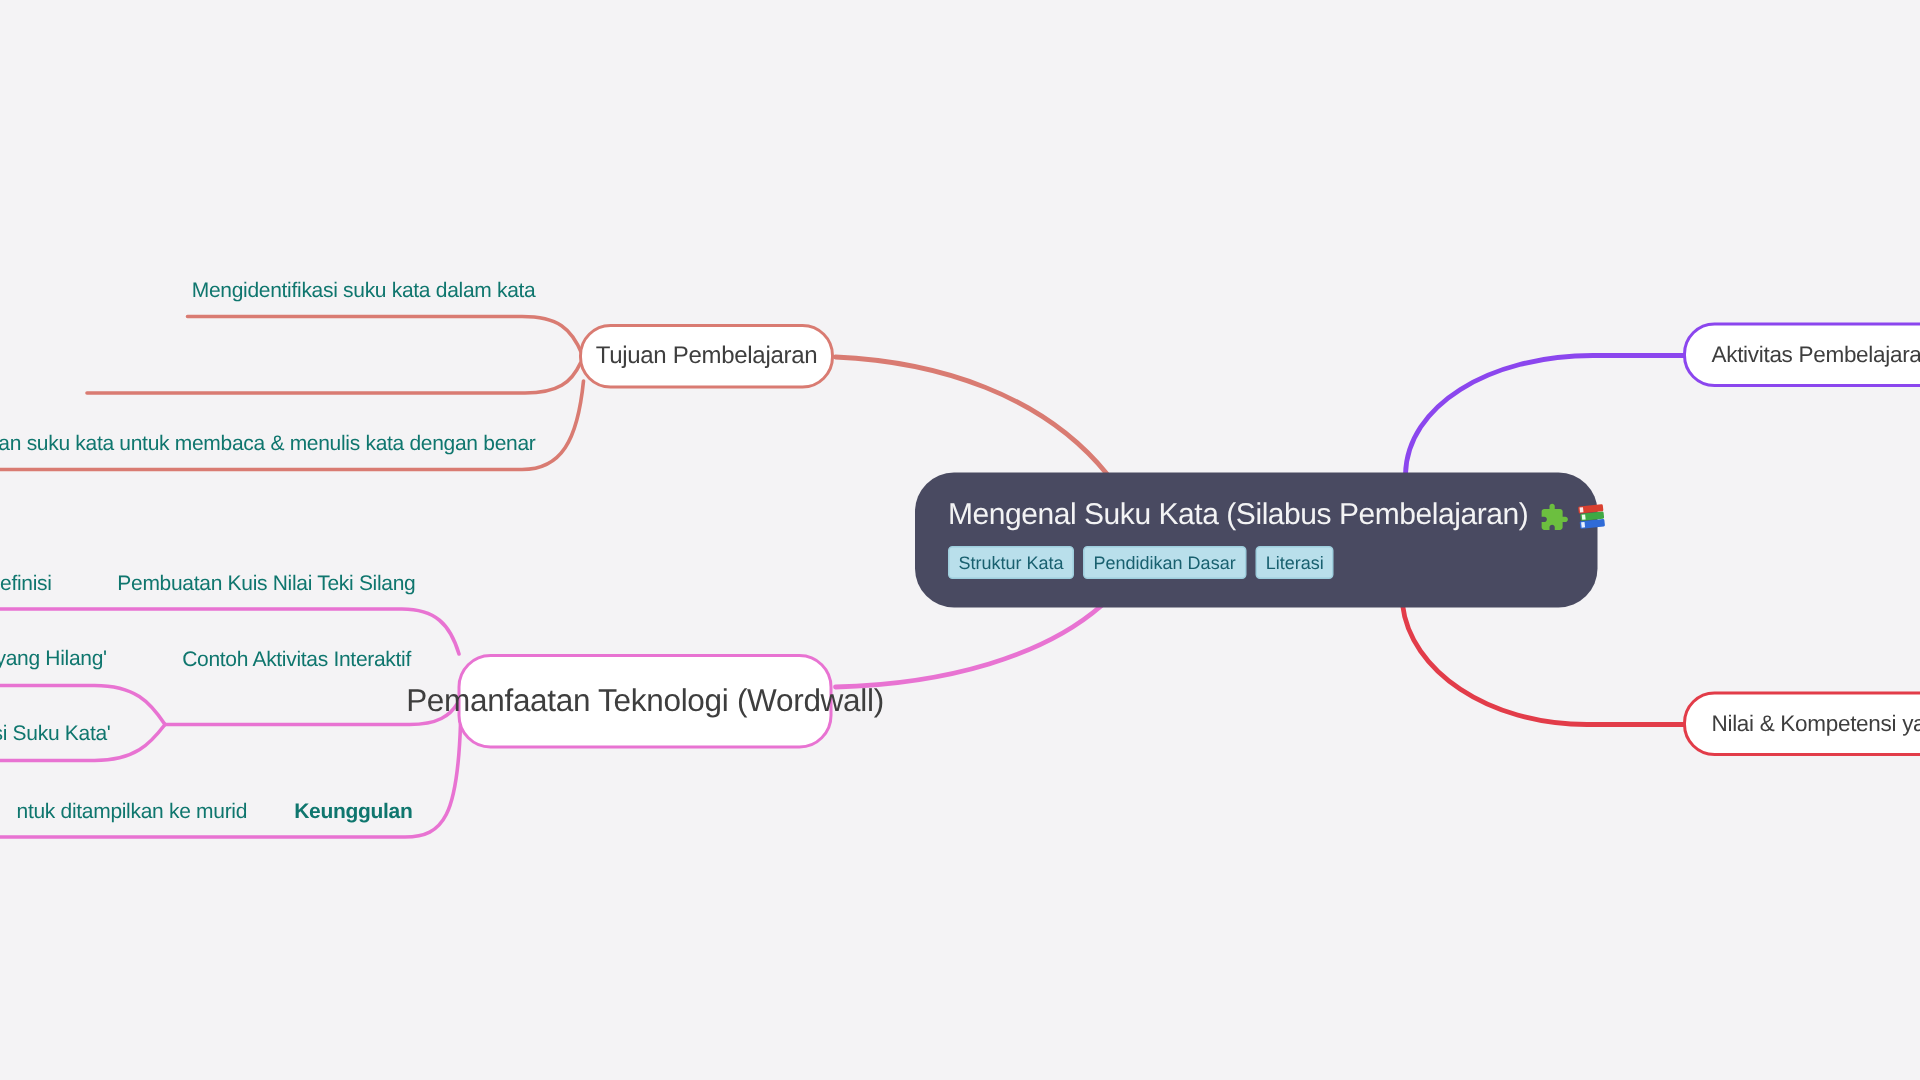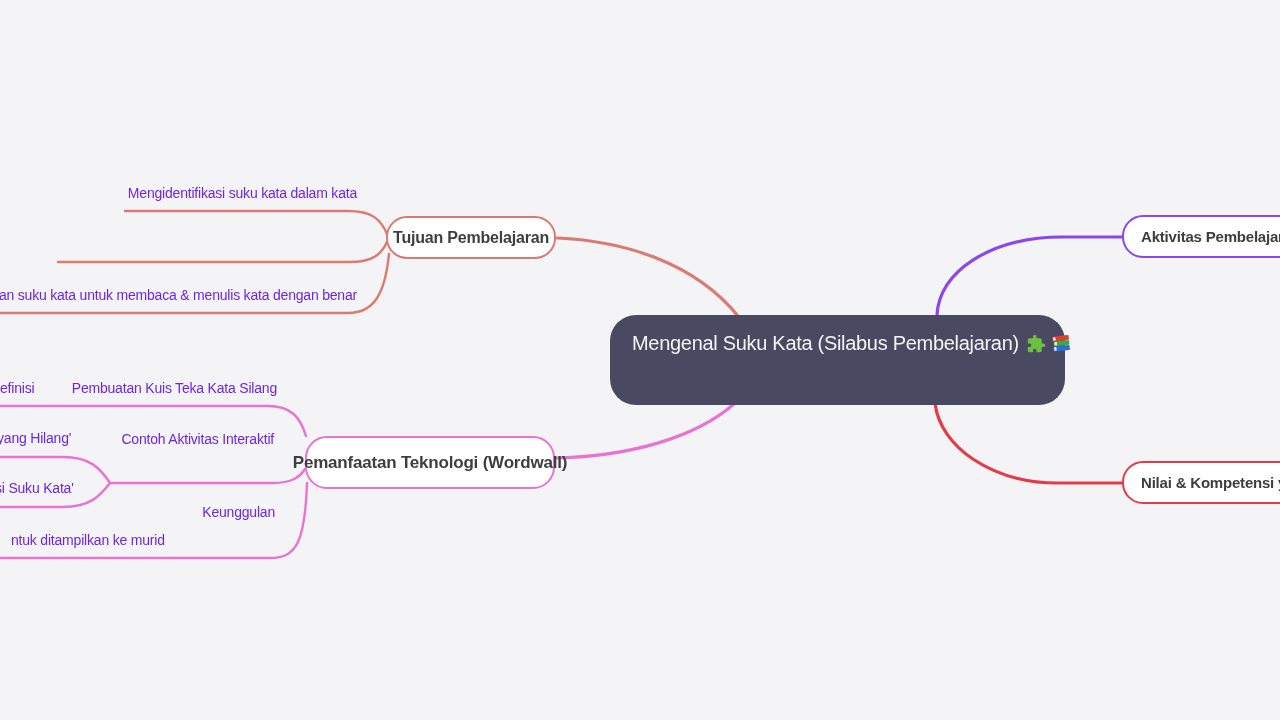--- a/index.html
+++ b/index.html
@@ -8,36 +8,35 @@
     background:#f4f3f5;
     font-family:"Liberation Sans","DejaVu Sans",sans-serif;
   }
   #stage{position:absolute;inset:0;width:1280px;height:720px;}
   svg.connectors{position:absolute;left:0;top:0;z-index:1;}
   .node-box{
     position:absolute;z-index:2;background:#ffffff;border-radius:21px;
     display:flex;align-items:center;justify-content:center;
     color:#3e3e3e;font-size:16px;letter-spacing:-0.2px;white-space:nowrap;
     box-sizing:border-box;
-    font-weight:bold;
   }
   .node-box.tujuan{left:386px;top:216px;width:170px;height:43px;border:2.5px solid #d97b72;}
-  .node-box.teknologi{left:305px;top:436px;width:250px;height:53px;border:2.5px solid #e873d2;border-radius:22px;font-size:17px;}
+  .node-box.teknologi{left:305px;top:436px;width:250px;height:63px;border:2.5px solid #e873d2;border-radius:22px;font-size:21px;}
   .node-box.aktivitas{left:1122px;top:215px;width:200px;height:43px;border:2.5px solid #8b46ee;justify-content:flex-start;padding-left:17px;font-size:15px;}
   .node-box.nilai{left:1122px;top:461px;width:250px;height:43px;border:2.5px solid #e23c49;justify-content:flex-start;padding-left:17px;font-size:15px;}
   .leaf-label{
-    position:absolute;z-index:2;font-size:14px;line-height:19px;color:#6d28d9;
+    position:absolute;z-index:2;font-size:14px;line-height:19px;color:#0f766e;
     white-space:nowrap;letter-spacing:-0.2px;
   }
   .center-node{
     position:absolute;z-index:3;left:610px;top:315px;width:455px;height:90px;
     background:#494a61;border-radius:26px;box-sizing:border-box;
     padding:17px 22px 0 22px;
   }
-  .center-title-row{display:flex;align-items:flex-start;}
+  .center-title-row{display:flex;align-items:flex-end;}
   .center-title{
     color:#f3f3f4;font-size:20px;letter-spacing:-0.3px;white-space:nowrap;
   }
   .center-icons{display:flex;align-items:center;margin-left:7px;gap:3px;}
   .center-icons svg{display:block;}
   .tag-row{display:flex;gap:6px;margin-top:9px;}
   .tag{
     background:#b9dfeb;color:#19606f;font-size:12px;line-height:14px;
     padding:3px 6px;border-radius:3px;border:1px solid #9ecedd;white-space:nowrap;
   }
@@ -78,26 +77,26 @@
     <span>Aktivitas Pembelajaran</span>
   </div>
 
   <div class="node-box nilai">
     <span>Nilai &amp; Kompetensi yang</span>
   </div>
 
   <div class="leaf-label" style="right:923px;top:184px;">Mengidentifikasi suku kata dalam kata</div>
   <div class="leaf-label" style="right:923px;top:286px;">kan suku kata untuk membaca &amp; menulis kata dengan benar</div>
 
-  <div class="leaf-label" style="right:1003px;top:379px;">Pembuatan Kuis Teka Kata Silang</div>
+  <div class="leaf-label" style="right:1003px;top:379px;">Pembuatan Kuis Nilai Teki Silang</div>
   <div class="leaf-label" style="left:0px;top:379px;">efinisi</div>
   <div class="leaf-label" style="right:1006px;top:430px;">Contoh Aktivitas Interaktif</div>
   <div class="leaf-label" style="left:-3px;top:429px;">yang Hilang'</div>
   <div class="leaf-label" style="left:-5px;top:479px;">si Suku Kata'</div>
-  <div class="leaf-label" style="right:1005px;top:503px;">Keunggulan</div>
+  <div class="leaf-label" style="right:1005px;top:531px;font-weight:bold;">Keunggulan</div>
   <div class="leaf-label" style="left:0px;top:531px;margin-left:11px;">ntuk ditampilkan ke murid</div>
 
   <div class="center-node">
     <div class="center-title-row">
       <span class="center-title">Mengenal Suku Kata (Silabus Pembelajaran)</span>
       <span class="center-icons">
         <svg width="21" height="21" viewBox="0 0 24 24">
           <path fill="#6cbf3f" d="M10 2c1.1 0 2 .9 2 2v2h4c1.1 0 2 .9 2 2v4h2c1.1 0 2 .9 2 2s-.9 2-2 2h-2v4c0 1.1-.9 2-2 2h-4v-2c0-1.1-.9-2-2-2s-2 .9-2 2v2H4c-1.1 0-2-.9-2-2v-4h2c1.1 0 2-.9 2-2s-.9-2-2-2H2V8c0-1.1.9-2 2-2h4V4c0-1.1.9-2 2-2z"></path>
         </svg>
         <svg width="22" height="22" viewBox="0 0 24 24">
@@ -105,15 +104,20 @@
             <rect x="3" y="15" width="18" height="5.5" rx="1" fill="#2f6bd7"></rect>
             <rect x="4" y="15.8" width="2.5" height="3.9" fill="#e8f0ff"></rect>
             <rect x="4" y="9.6" width="17" height="5.2" rx="1" fill="#3fa944"></rect>
             <rect x="5" y="10.4" width="2.5" height="3.6" fill="#eaffea"></rect>
             <rect x="3" y="4.2" width="18" height="5.2" rx="1" fill="#d9402f"></rect>
             <rect x="4" y="5" width="2.5" height="3.6" fill="#ffecec"></rect>
           </g>
         </svg>
       </span>
     </div>
+    <div class="tag-row">
+      <span class="tag">Struktur Kata</span>
+      <span class="tag">Pendidikan Dasar</span>
+      <span class="tag">Literasi</span>
+    </div>
   </div>
 
 </div>
 
 </body></html>

